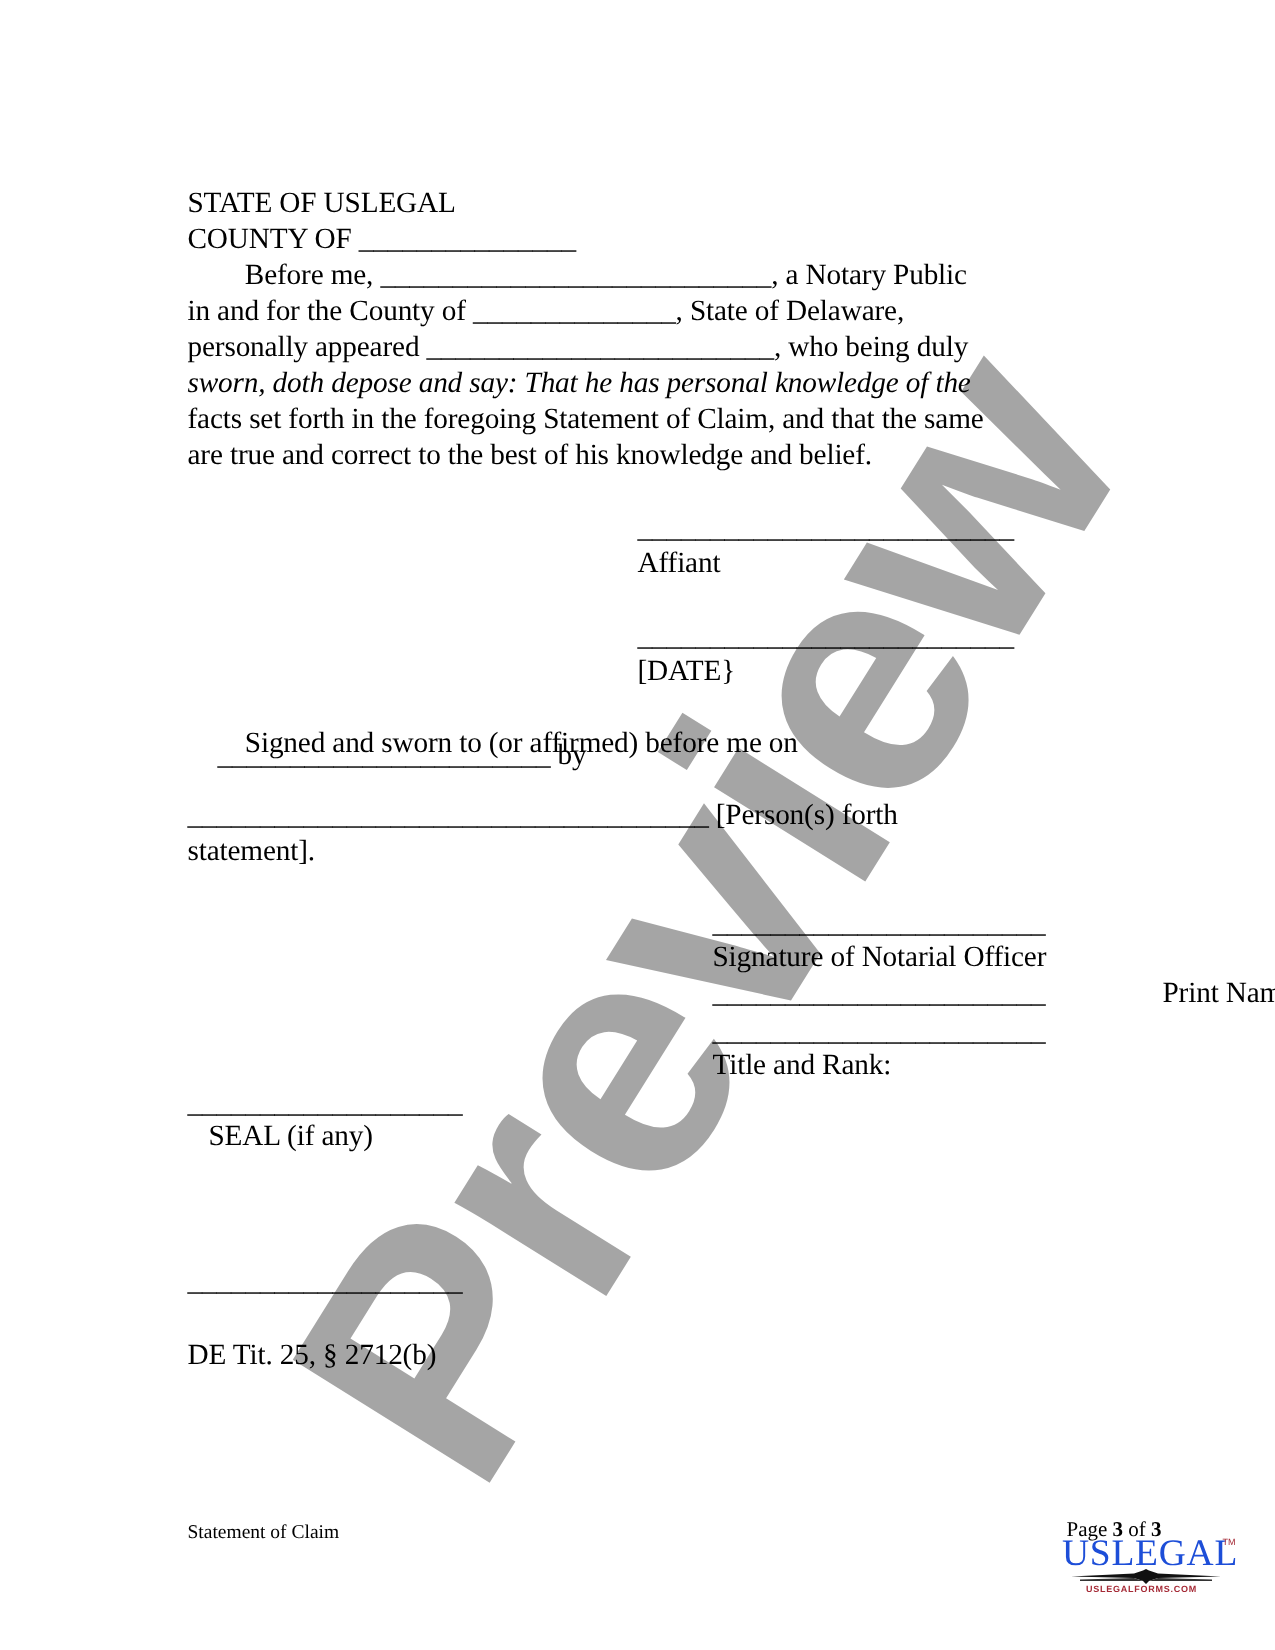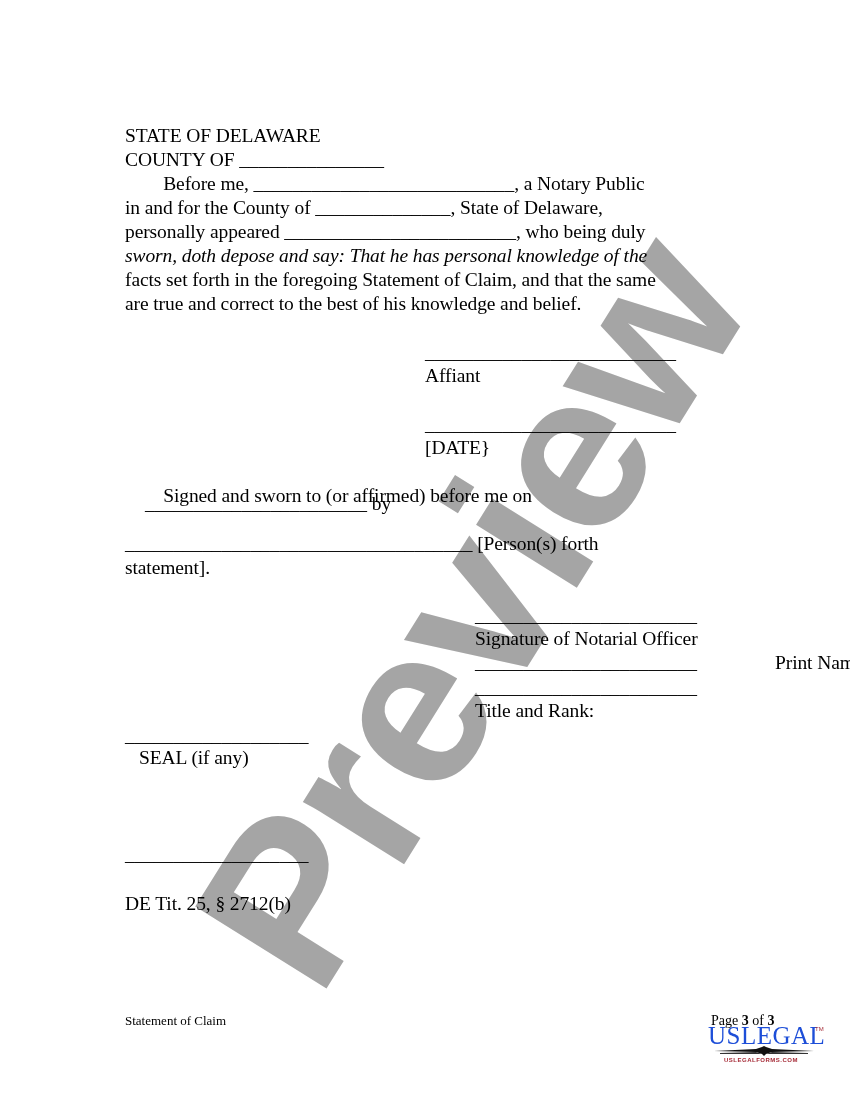--- a/index.html
+++ b/index.html
@@ -41,21 +41,21 @@
     font-size: 6px; font-weight: bold; color: #a52a36; letter-spacing: 0.5px;
   }
 </style>
 </head>
 <body>
 
 <div class="page">
 
   <div class="watermark">Preview</div>
 
-  <div class="line" style="left:125px; top:124px;">STATE OF DELAWARE</div>
+  <div class="line" style="left:125px; top:124px;">STATE OF USLEGAL</div>
   <div class="line" style="left:125px; top:148px;">COUNTY OF _______________</div>
 
   <div class="line" style="left:125px; top:172px;">        Before me, ___________________________, a Notary Public</div>
   <div class="line" style="left:125px; top:196px;">in and for the County of ______________, State of Delaware,</div>
   <div class="line" style="left:125px; top:220px;">personally appeared ________________________, who being duly</div>
   <div class="line" style="left:125px; top:244px;font-style:italic;">sworn, doth depose and say: That he has personal knowledge of the</div>
   <div class="line" style="left:125px; top:268px;">facts set forth in the foregoing Statement of Claim, and that the same</div>
   <div class="line" style="left:125px; top:292px;text-align:center;">are true and correct to the best of his knowledge and belief.</div>
 
   <div class="line" style="left:425px; top:341px;">__________________________</div>

